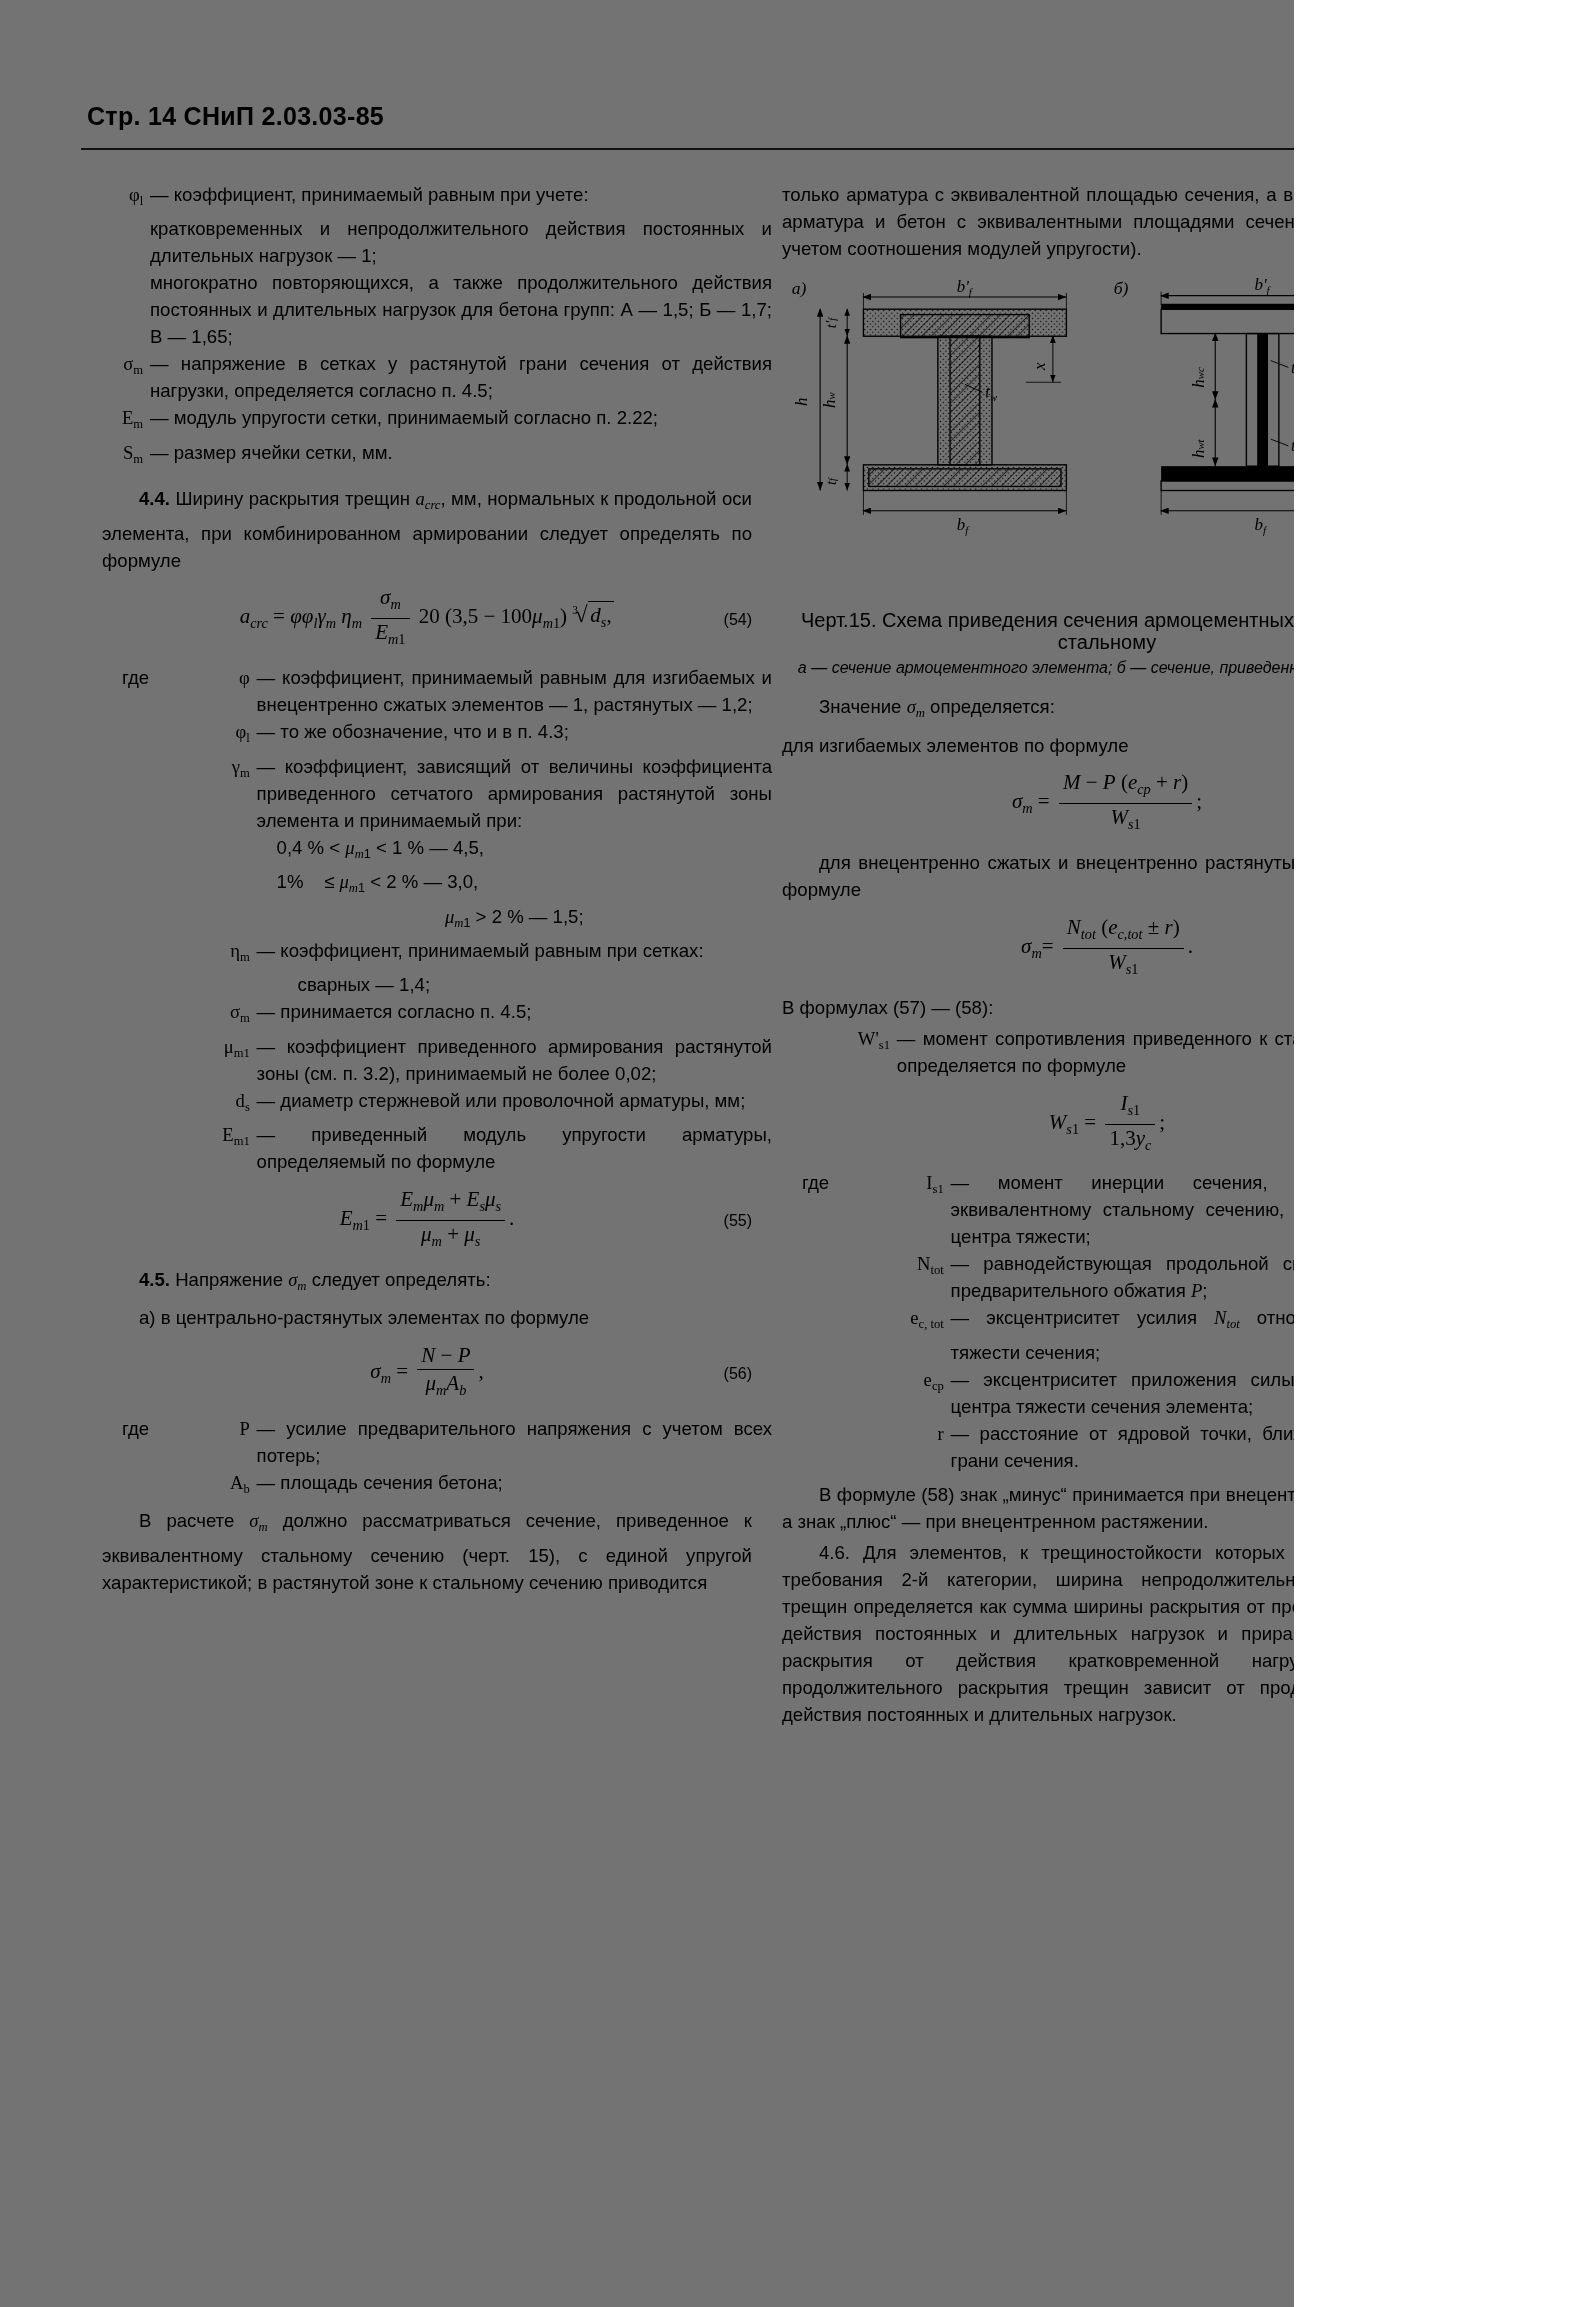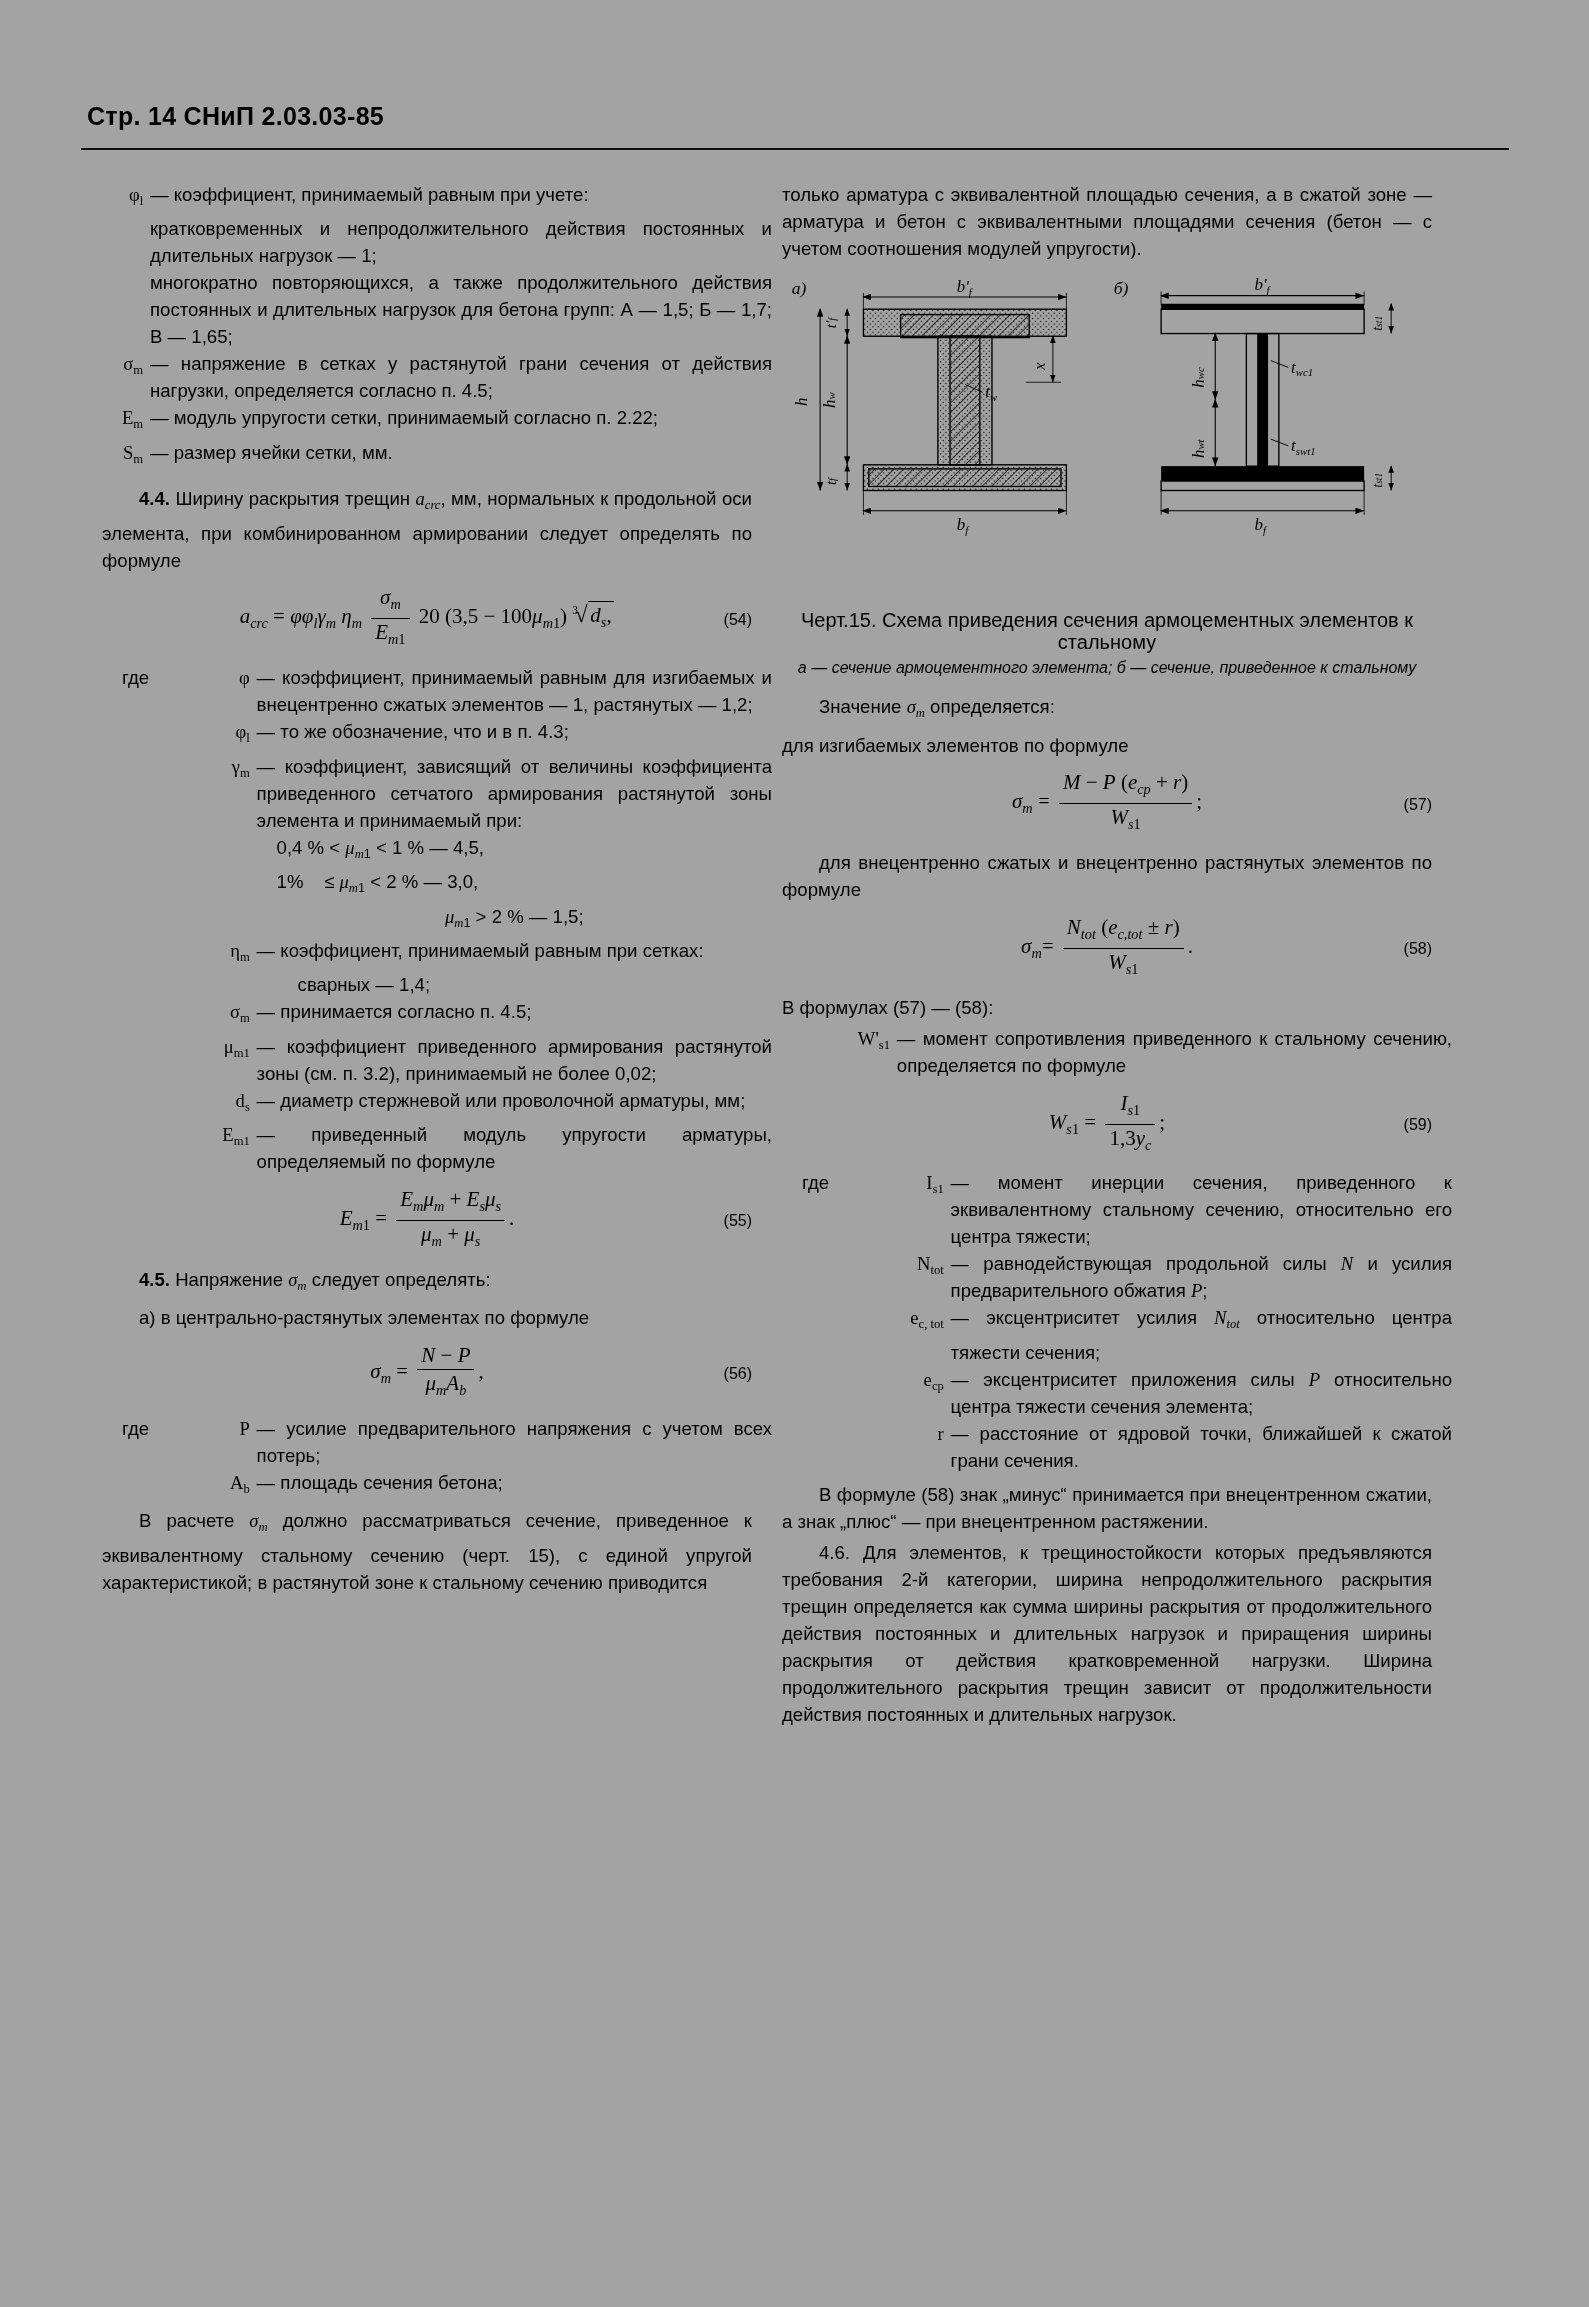--- a/index.html
+++ b/index.html
@@ -6,23 +6,23 @@
     margin: 0;
     padding: 0;
     background: #ffffff;
   }
   body {
     font-family: "Liberation Sans", sans-serif;
     color: #000;
   }
   .page {
     position: relative;
-    width: 1589px;
+    width: 1294px;
     height: 2307px;
-    background: #a3a3a3;
+    background: #737373;
     box-sizing: border-box;
     padding: 0;
     overflow: hidden;
   }
   .header {
     position: absolute;
     top: 102px;
     left: 87px;
     font-size: 25px;
     font-weight: bold;

